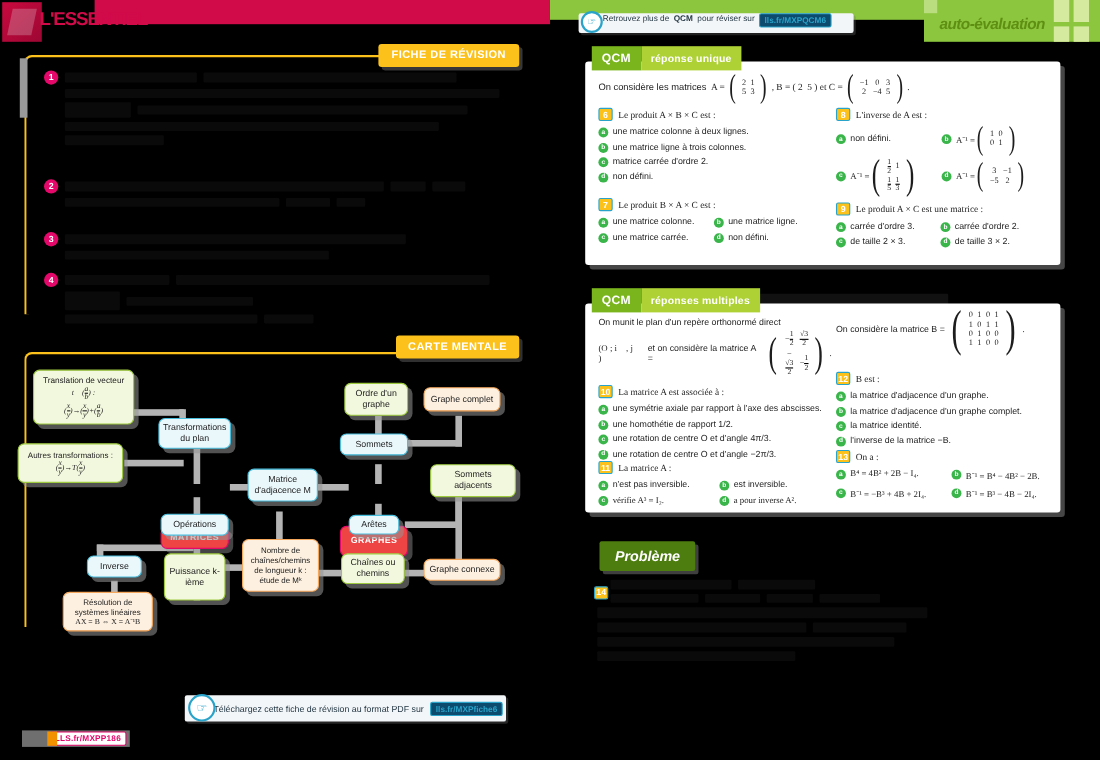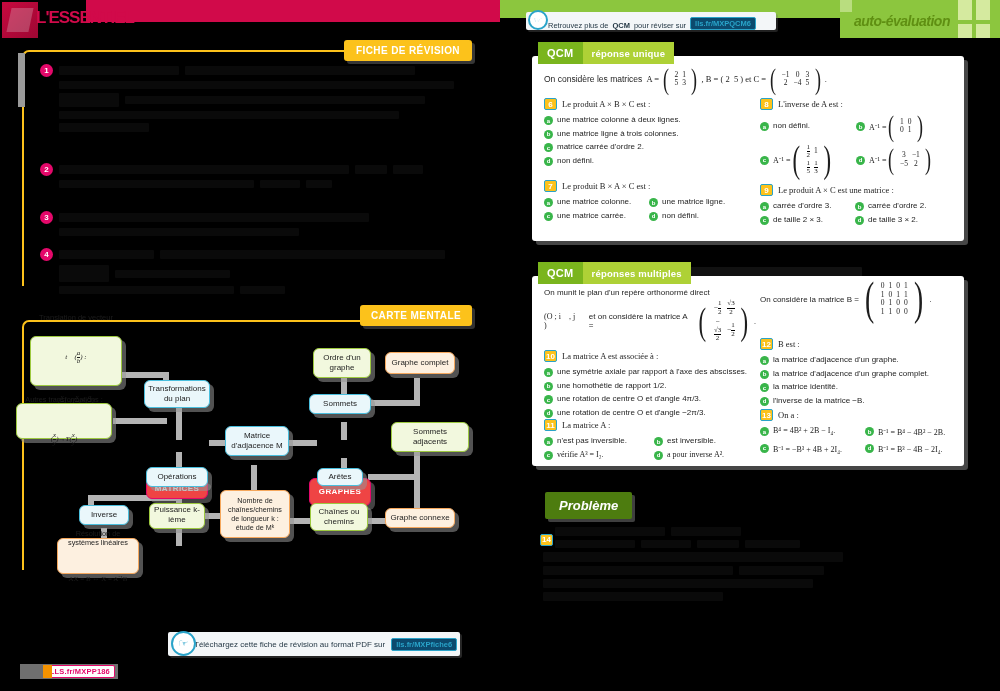--- a/index.html
+++ b/index.html
@@ -44,21 +44,21 @@
   
   .cm-badge { position:absolute; left:360px; top:305px; background:#fcc21b; color:#fff;
      font-size:10px; font-weight:bold; letter-spacing:.4px; padding:5px 11px; border-radius:3px;
      box-shadow:3px 3px 0 rgba(120,120,120,.4); }
   .cm-frame { position:absolute; left:22px; top:320px; right:40px; height:250px;
      border:2px solid #fcc21b; border-right:none; border-bottom:none; border-radius:7px 0 0 0; }
 
   .mm { position:absolute; left:0; top:300px; width:500px; height:290px; }
   .node { position:absolute; border-radius:6px; font-size:8px; line-height:1.25;
      display:flex; align-items:center; justify-content:center; text-align:center;
-     padding:3px 4px; box-shadow:4px 4px 0 rgba(150,150,150,.55); color:#1d1d1d;gap:28px; }
+     padding:3px 4px; box-shadow:4px 4px 0 rgba(150,150,150,.55); color:#1d1d1d; }
   .n-green  { background:#f2f8de; border:1.3px solid #9dc93f; }
   .n-blue   { background:#eaf7fb; border:1.3px solid #49bedd; }
   .n-orange { background:#fdf0e0; border:1.3px solid #f5a75c; }
   .n-pink   { background:#ef4444; border:1.3px solid #e4086a; color:#fff; font-weight:bold;
      letter-spacing:.4px; font-size:8px; box-shadow:4px 4px 0 rgba(150,150,150,.45);margin-top:48px; }
   .mm-link { position:absolute; background:#b4b4b4; }
   .frac { display:inline-block; vertical-align:middle; text-align:center; font-size:7px; line-height:1.05;}
   .frac > span { display:block; }
   .frac .den { border-top:1px solid currentColor; }
 
@@ -79,21 +79,21 @@
 
   
   .right-page { position:absolute; left:500px; top:0; width:500px; height:691px; background:#000; }
   .green-bar { position:absolute; left:0; top:0; width:440px; height:18px; background:#8cc63e; }
   .autoeval-tab { position:absolute; right:0; top:0; width:160px; height:38px; background:#8cc63e; }
   .autoeval-tab .txt { position:absolute; left:14px; top:13px; color:#5f8f12; font-weight:bold;
      font-size:14px; letter-spacing:-.5px; font-style:italic; }
   .autoeval-tab .sq { position:absolute; width:12px; height:12px; background:#b9dd7f; }
 
   .retrouvez { position:absolute; left:26px; top:12px; width:250px; height:18px;
-     background:#f3f6f8; border-radius:2px; display:flex; align-items:flex-end; gap:4px; padding-left:22px;
+     background:#f3f6f8; border-radius:2px; display:flex; align-items:flex-start; gap:4px; padding-left:22px;
      font-size:7.5px; color:#1f3340; box-shadow:2px 2px 0 rgba(110,110,110,.3); }
   .retrouvez-circle { position:absolute; left:28px; top:10px; width:20px; height:20px; border-radius:50%;
      background:#fff; border:2px solid #29a3c9; display:flex; align-items:center; justify-content:center;
      color:#29a3c9; font-size:9px; }
 
   .qcm-tab { position:absolute; display:flex; align-items:stretch; height:22px; z-index:3; }
   .qcm-tab .lbl { background:#7ab51d; color:#fff; font-weight:bold; font-size:11px;
       display:flex; align-items:center; padding:0 9px; letter-spacing:.3px; }
   .qcm-tab .sub { background:#aed136; color:#fff; font-weight:bold; font-size:9.5px;
       display:flex; align-items:center; padding:0 9px; letter-spacing:.2px; }
@@ -262,21 +262,21 @@
       </div>
 
       <div class="node n-blue" style="left:146px;top:167px;width:62px;height:20px;">
         <span>Opérations</span>
       </div>
 
       <div class="node n-blue" style="left:79px;top:205px;width:50px;height:20px;">
         <span>Inverse</span>
       </div>
 
-      <div class="node n-green" style="left:149px;top:203px;width:56px;height:26px;flex-direction:column;justify-content:flex-end;">
+      <div class="node n-green" style="left:149px;top:203px;width:56px;height:43px;flex-direction:column;">
         <span>Puissance k-ième</span>
       </div>
 
       <div class="node n-orange" style="left:57px;top:238px;width:82px;height:36px;flex-direction:column;">
         <span style="font-size:7.3px">Résolution de systèmes linéaires</span>
         <span class="serif" style="font-size:7px">AX = B ⇔ X = A⁻¹B</span>
       </div>
 
       <div class="node n-blue" style="left:225px;top:126px;width:64px;height:30px;">
         <span>Matrice d'adjacence M</span>

